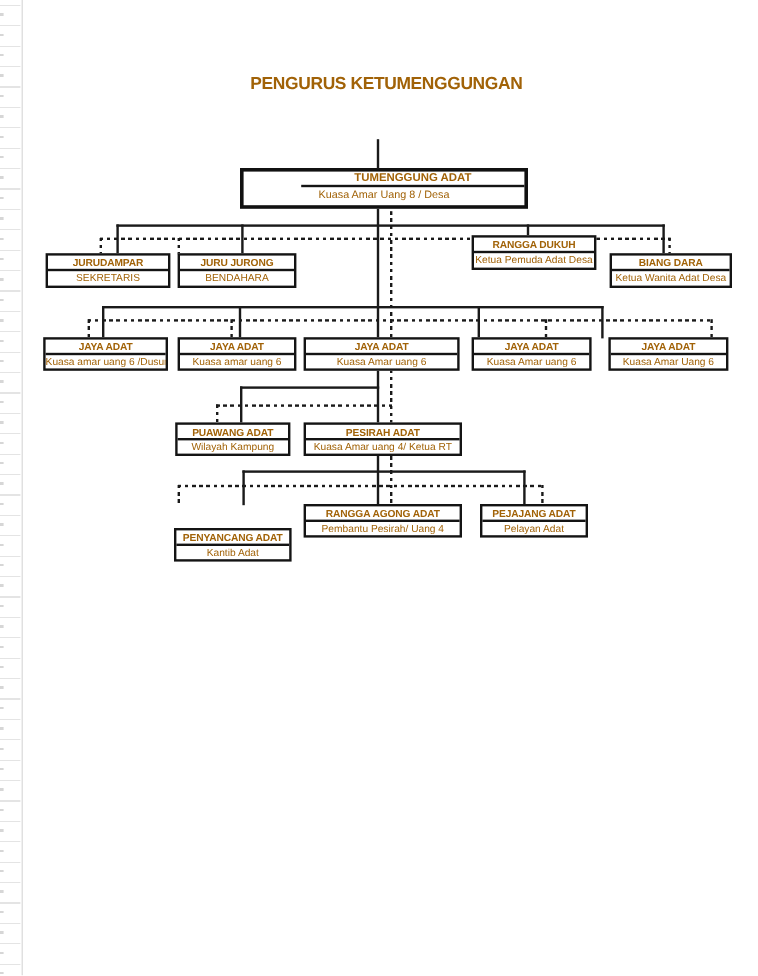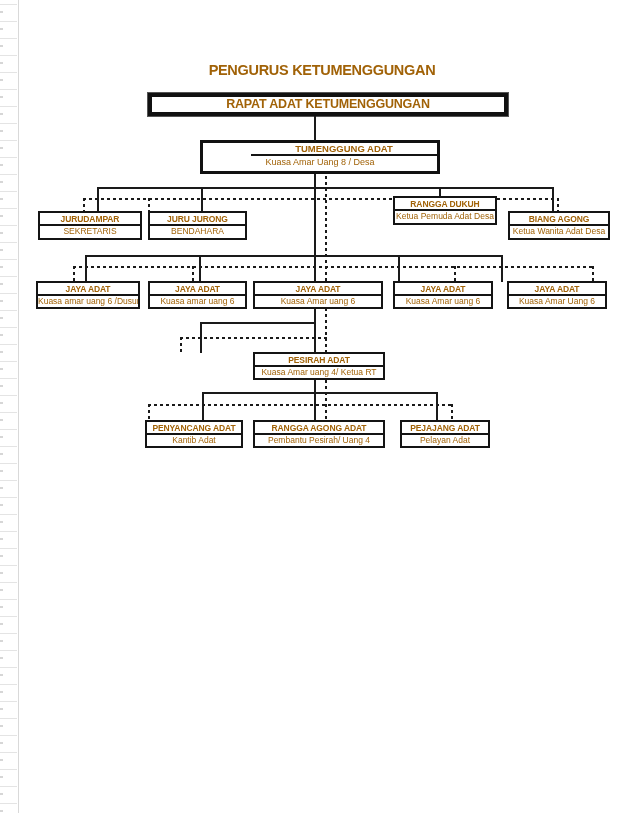--- a/index.html
+++ b/index.html
@@ -51,23 +51,20 @@
 <body>
 
 <div class="page">
 
   <div class="grid-strip"></div>
   <div class="grid-specks"></div>
   <div class="grid-vline"></div>
 
   <div class="title">PENGURUS KETUMENGGUNGAN</div>
 
-  <div class="rootbox">
-    <span>RAPAT ADAT KETUMENGGUNGAN</span>
-  </div>
 
   <div class="bigbox">
     <div class="hd">TUMENGGUNG ADAT</div>
     <div class="sub">Kuasa Amar Uang 8 / Desa</div>
   </div>
 
   <div class="sl-v" style="left:314px;top:116px;height:25px"></div>
   <div class="sl-v" style="left:314px;top:174px;height:108px"></div>
   <div class="sl-v" style="left:314px;top:308px;height:45px"></div>
   <div class="sl-v" style="left:314px;top:380px;height:41px"></div>
@@ -120,21 +117,21 @@
   </div>
   <div class="orgbox" style="left:148px;top:211px;width:99px;height:29px">
     <div class="hd">JURU JURONG</div>
     <div class="sub">BENDAHARA</div>
   </div>
   <div class="orgbox" style="left:393px;top:196px;width:104px;height:29px">
     <div class="hd">RANGGA DUKUH</div>
     <div class="sub">Ketua Pemuda Adat Desa</div>
   </div>
   <div class="orgbox" style="left:508px;top:211px;width:102px;height:29px">
-    <div class="hd">BIANG AGONG</div>
+    <div class="hd">BIANG DARA</div>
     <div class="sub">Ketua Wanita Adat Desa</div>
   </div>
 
   <div class="orgbox" style="left:36px;top:281px;width:104px;height:28px">
     <div class="hd">JAYA ADAT</div>
     <div class="sub">Kuasa amar uang 6 /Dusun</div>
   </div>
   <div class="orgbox" style="left:148px;top:281px;width:99px;height:28px">
     <div class="hd">JAYA ADAT</div>
     <div class="sub">Kuasa amar uang 6</div>
@@ -145,26 +142,30 @@
   </div>
   <div class="orgbox" style="left:393px;top:281px;width:100px;height:28px">
     <div class="hd">JAYA ADAT</div>
     <div class="sub">Kuasa Amar uang 6</div>
   </div>
   <div class="orgbox" style="left:507px;top:281px;width:100px;height:28px">
     <div class="hd">JAYA ADAT</div>
     <div class="sub">Kuasa Amar Uang 6</div>
   </div>
 
+  <div class="orgbox" style="left:146px;top:352px;width:96px;height:28px">
+    <div class="hd">PUAWANG ADAT</div>
+    <div class="sub">Wilayah Kampung</div>
+  </div>
   <div class="orgbox" style="left:253px;top:352px;width:132px;height:28px">
     <div class="hd">PESIRAH ADAT</div>
     <div class="sub">Kuasa Amar uang 4/ Ketua RT</div>
   </div>
 
-  <div class="orgbox" style="left:145px;top:420px;width:98px;height:28px">
+  <div class="orgbox" style="left:145px;top:440px;width:98px;height:28px">
     <div class="hd">PENYANCANG ADAT</div>
     <div class="sub">Kantib Adat</div>
   </div>
   <div class="orgbox" style="left:253px;top:420px;width:132px;height:28px">
     <div class="hd">RANGGA AGONG ADAT</div>
     <div class="sub">Pembantu Pesirah/ Uang 4</div>
   </div>
   <div class="orgbox" style="left:400px;top:420px;width:90px;height:28px">
     <div class="hd">PEJAJANG ADAT</div>
     <div class="sub">Pelayan Adat</div>

